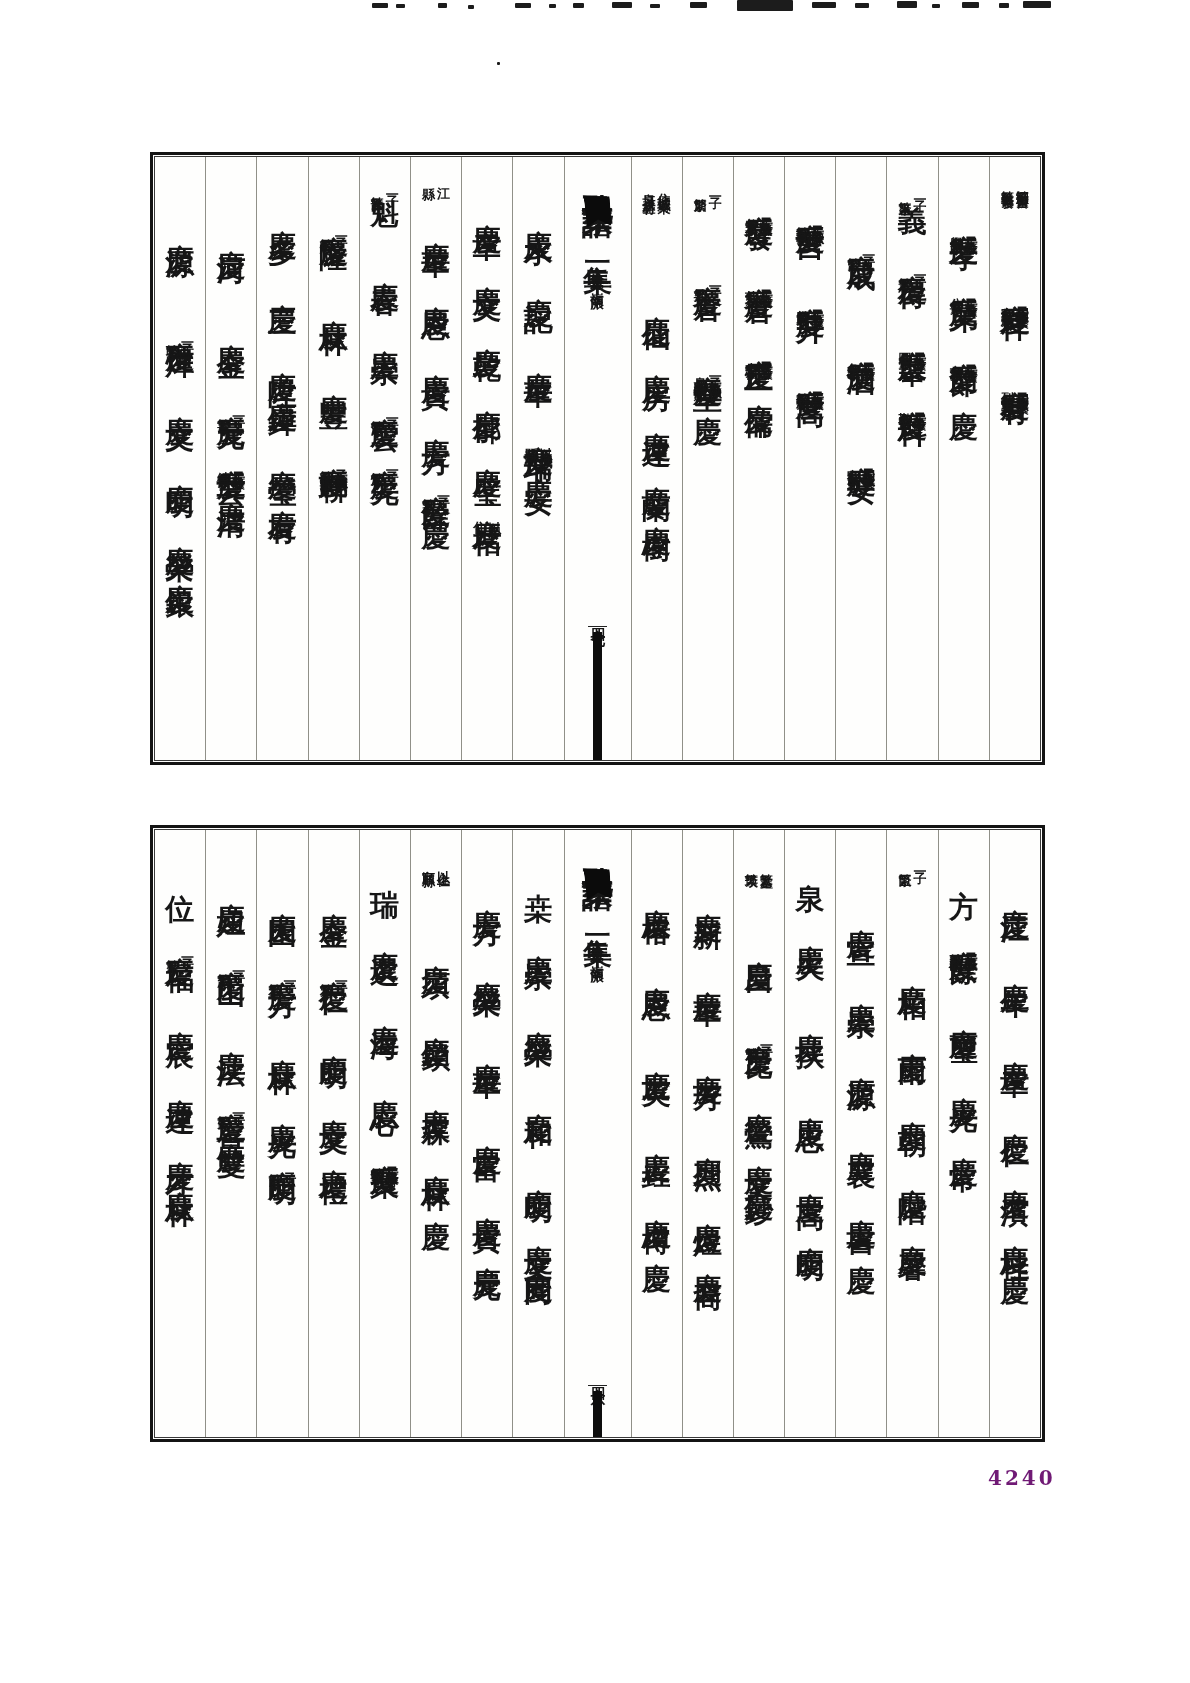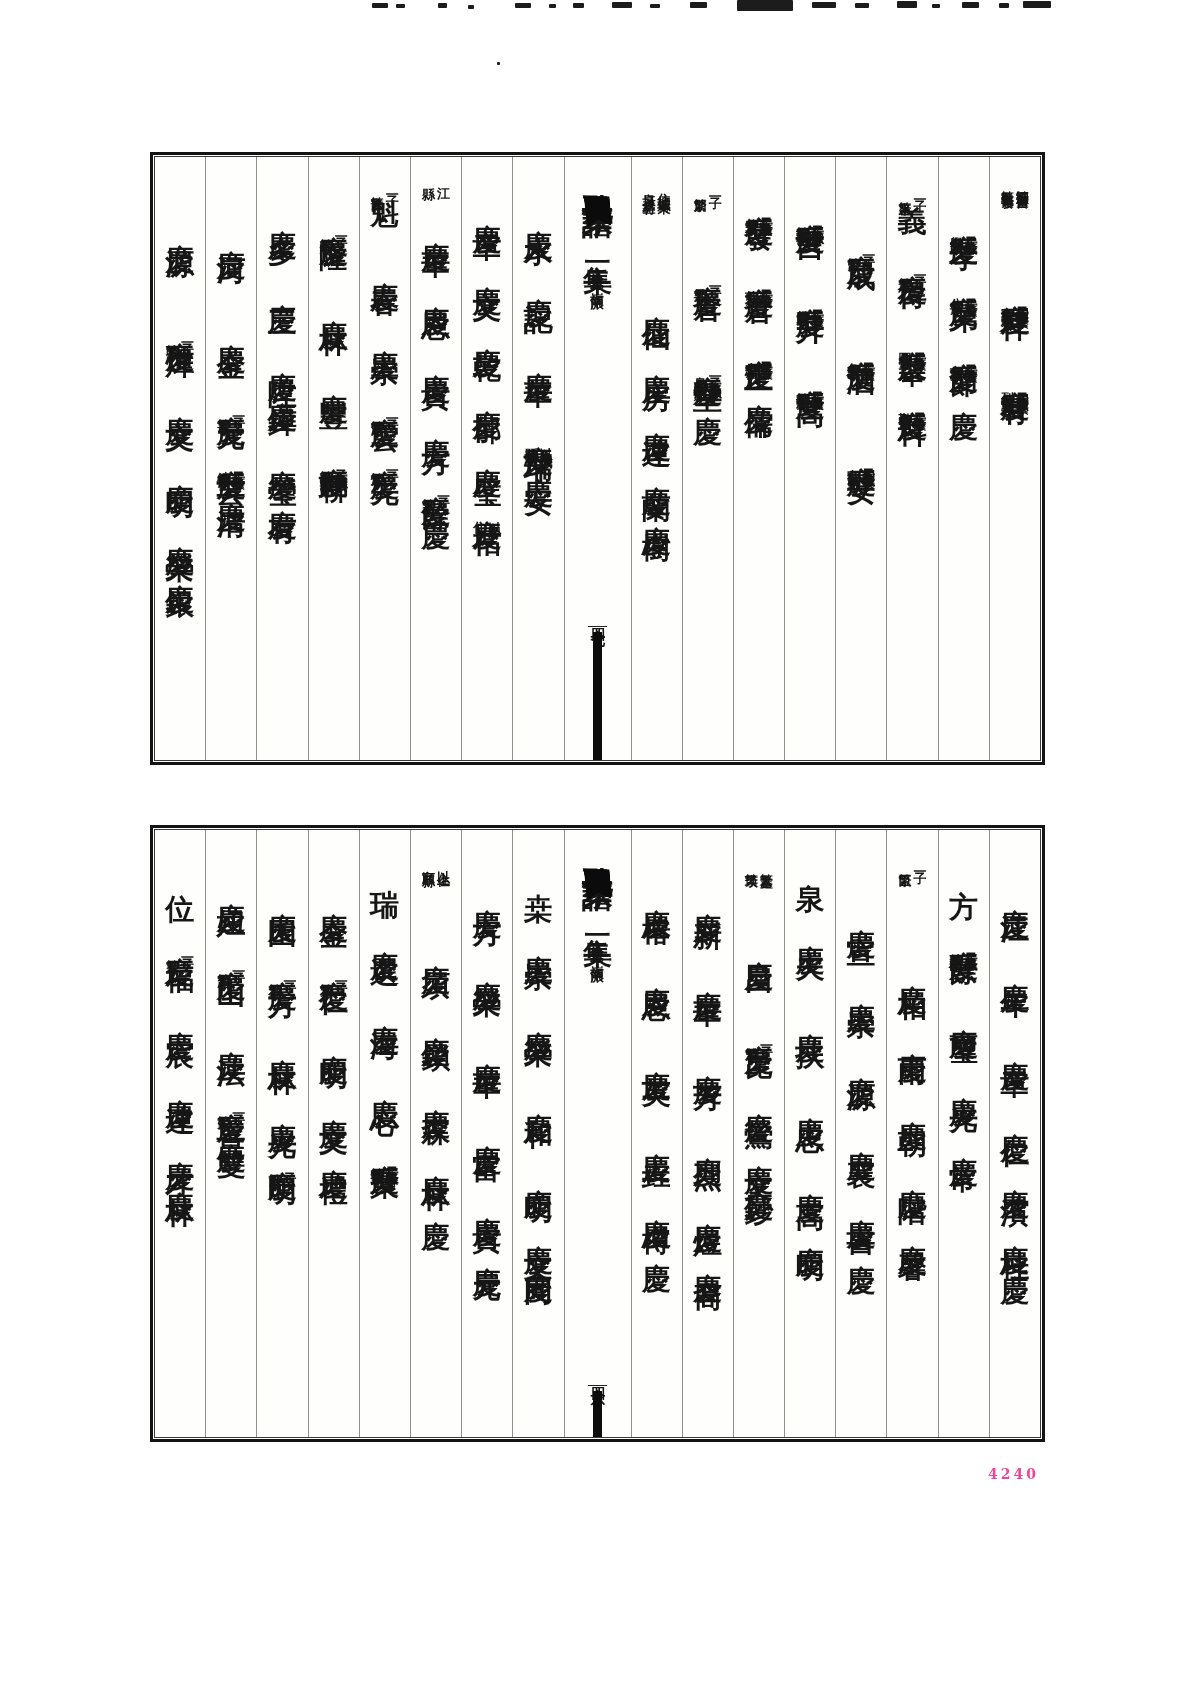--- a/index.html
+++ b/index.html
@@ -54,22 +54,22 @@
   }
   .folio{
     writing-mode:vertical-rl;text-orientation:upright;
     font-size:14.5px;letter-spacing:2px;font-weight:700;margin-top:auto;
     border-bottom:1px solid #222;padding-bottom:4px;
   }
   .bar{width:9px;background:#0d0d0d;margin-top:5px;}
   #box0 .bar{height:128px;}
   #box1 .bar{height:46px;}
   #pageno{
-    position:absolute;left:988px;top:1466px;font-size:14px;letter-spacing:3px;
-    font-weight:600;color:#ec4899;font-family:"DejaVu Serif","Liberation Serif",serif;
+    position:absolute;left:988px;top:1466px;font-size:20px;letter-spacing:3px;
+    font-weight:600;color:#701a75;font-family:"DejaVu Serif","Liberation Serif",serif;
   }
 </style>
 </head>
 <body>
 
 <div id="artifacts">
     <div class="artifact" style="left: 372px; top: 3px; width: 16px; height: 5px;"></div>
     <div class="artifact" style="left: 396px; top: 4px; width: 9px; height: 4px;"></div>
     <div class="artifact" style="left: 438px; top: 3px; width: 9px; height: 5px;"></div>
     <div class="artifact" style="left: 468px; top: 5px; width: 6px; height: 4px;"></div>

